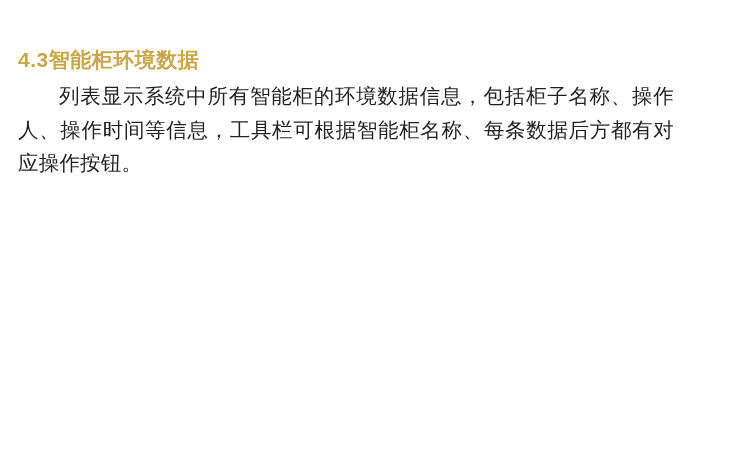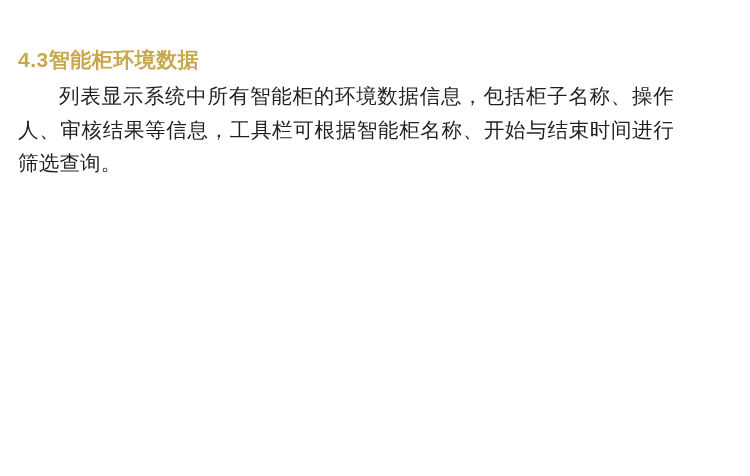--- a/index.html
+++ b/index.html
@@ -52,17 +52,17 @@
     margin-top: 2px;
   }
 </style>
 </head>
 <body>
 
 <div class="page">
 
   <div class="section" id="s1">
     <h2 class="section-heading">4.3智能柜环境数据</h2>
-    <p class="body-text">列表显示系统中所有智能柜的环境数据信息，包括柜子名称、操作人、审核结果等信息，工具栏可根据智能柜名称、开始与结束时间进行筛选查询。</p>
+    <p class="body-text">列表显示系统中所有智能柜的环境数据信息，包括柜子名称、操作人、操作时间等信息，工具栏可根据智能柜名称、每条数据后方都有对应操作按钮。</p>
   </div>
 
 
 </div>
 
 </body></html>

